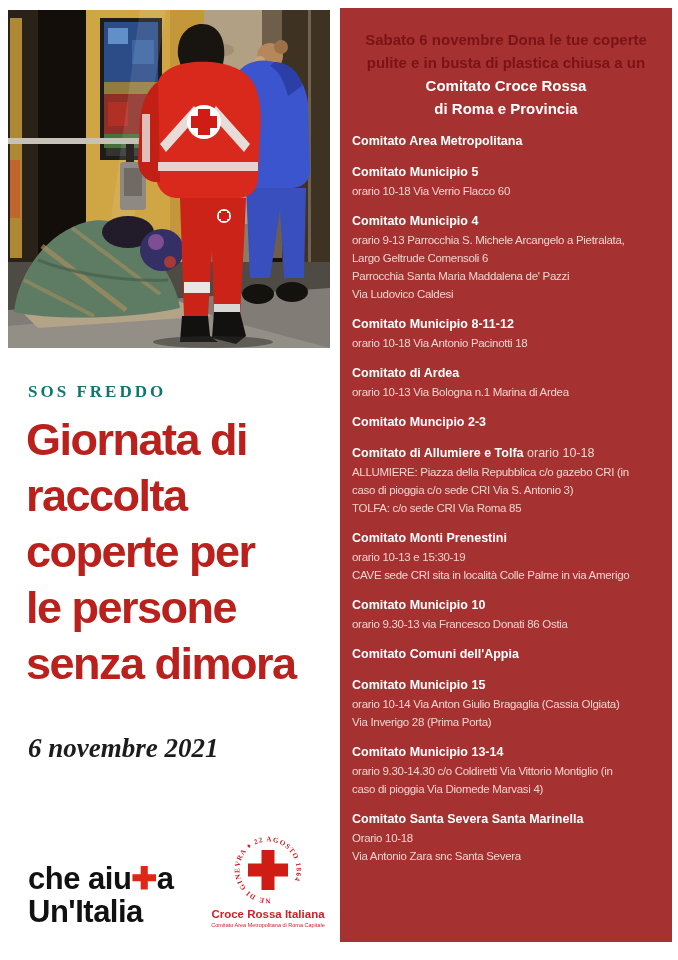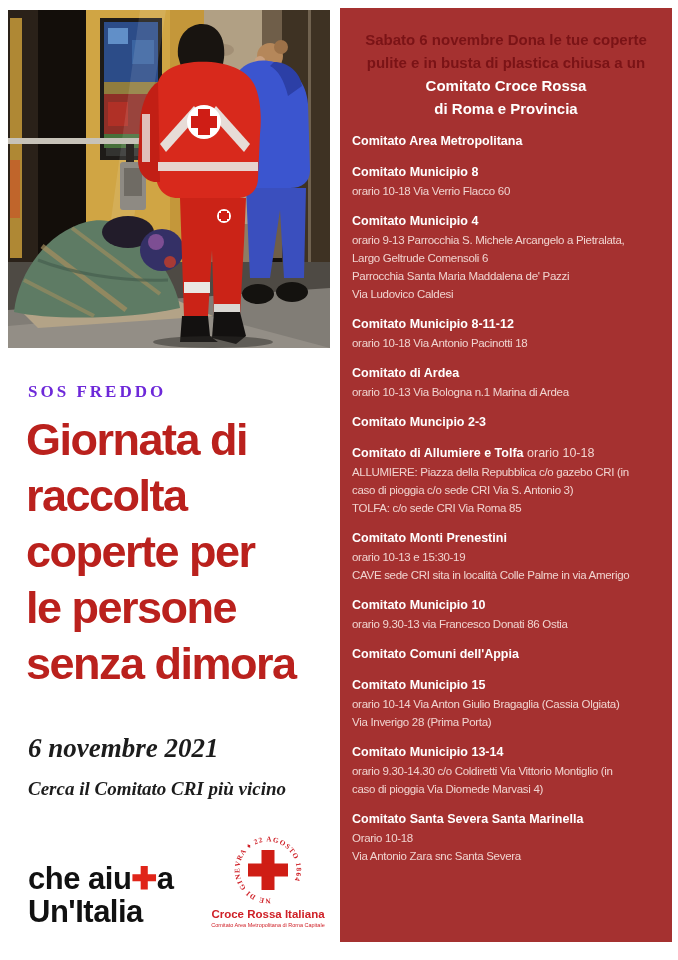--- a/index.html
+++ b/index.html
@@ -5,21 +5,21 @@
   * { margin:0; padding:0; box-sizing:border-box; }
   html,body { width:678px; height:960px; background:#ffffff; overflow:hidden;
     font-family:"Liberation Sans", sans-serif; }
   .stage { position:relative; width:678px; height:960px; background:#fff; }
 
   
   .photo-wrap { position:absolute; left:8px; top:10px; width:322px; height:338px; overflow:hidden; }
   .photo-wrap svg { display:block; width:100%; height:100%; }
 
   .sos { position:absolute; left:28px; top:382px; font-family:"Liberation Serif", serif;
-    font-weight:bold; font-size:17px; letter-spacing:3px; color:#6d28d9; }
+    font-weight:bold; font-size:17px; letter-spacing:3px; color:#0f766e; }
 
   .big-title { position:absolute; left:26px; top:412px; width:306px;
     color:#ba211d; font-weight:bold; font-size:45px; line-height:56px; letter-spacing:-1.5px; }
 
   .date-line { position:absolute; left:28px; top:733px; font-family:"Liberation Serif", serif;
     font-style:italic; font-weight:bold; font-size:27px; color:#1c1c1c;text-align:right; }
   .sub-line { position:absolute; left:28px; top:778px; font-family:"Liberation Serif", serif;
     font-style:italic; font-weight:bold; font-size:19px; color:#1c1c1c; }
 
   .italia-logo { position:absolute; left:28px; top:862px; color:#111;
@@ -155,21 +155,20 @@
 
   <div class="big-title">
       <div>Giornata di</div>
       <div>raccolta</div>
       <div>coperte per</div>
       <div>le persone</div>
       <div>senza dimora</div>
     </div>
 
   <div class="date-line">6 novembre 2021</div>
-  <div class="sub-line">Cerca il Comitato CRI più vicino</div>
 
   <div class="italia-logo">
     <div><span>che aiu</span><span class="plus">✚</span><span>a</span></div>
     <div>Un'Italia</div>
   </div>
 
   <div class="cri-logo">
     <svg width="72" height="72" viewBox="0 0 72 72">
       <defs>
         <path id="sealcircle" d="M 36,64.5 A 28.5,28.5 0 1 1 36.01,64.5"></path>
@@ -192,21 +191,21 @@
         <div class="dark">Sabato 6 novembre Dona le tue coperte</div>
         <div class="dark">pulite e in busta di plastica chiusa a un</div>
         <div class="light">Comitato Croce Rossa</div>
         <div class="light">di Roma e Provincia</div>
       </div>
     <div class="entry-list">
         <div class="entry">
           <div class="etitle"><span>Comitato  Area Metropolitana</span></div>
         </div>
         <div class="entry">
-          <div class="etitle"><span>Comitato Municipio 8</span></div>
+          <div class="etitle"><span>Comitato Municipio 5</span></div>
           <div class="eline">orario 10-18 Via Verrio Flacco 60</div>
         </div>
         <div class="entry">
           <div class="etitle"><span>Comitato Municipio 4</span></div>
           <div class="eline">orario 9-13 Parrocchia S. Michele Arcangelo a Pietralata,</div>
           <div class="eline">Largo Geltrude Comensoli 6</div>
           <div class="eline">Parrocchia Santa Maria Maddalena de' Pazzi</div>
           <div class="eline">Via Ludovico Caldesi</div>
         </div>
         <div class="entry">

